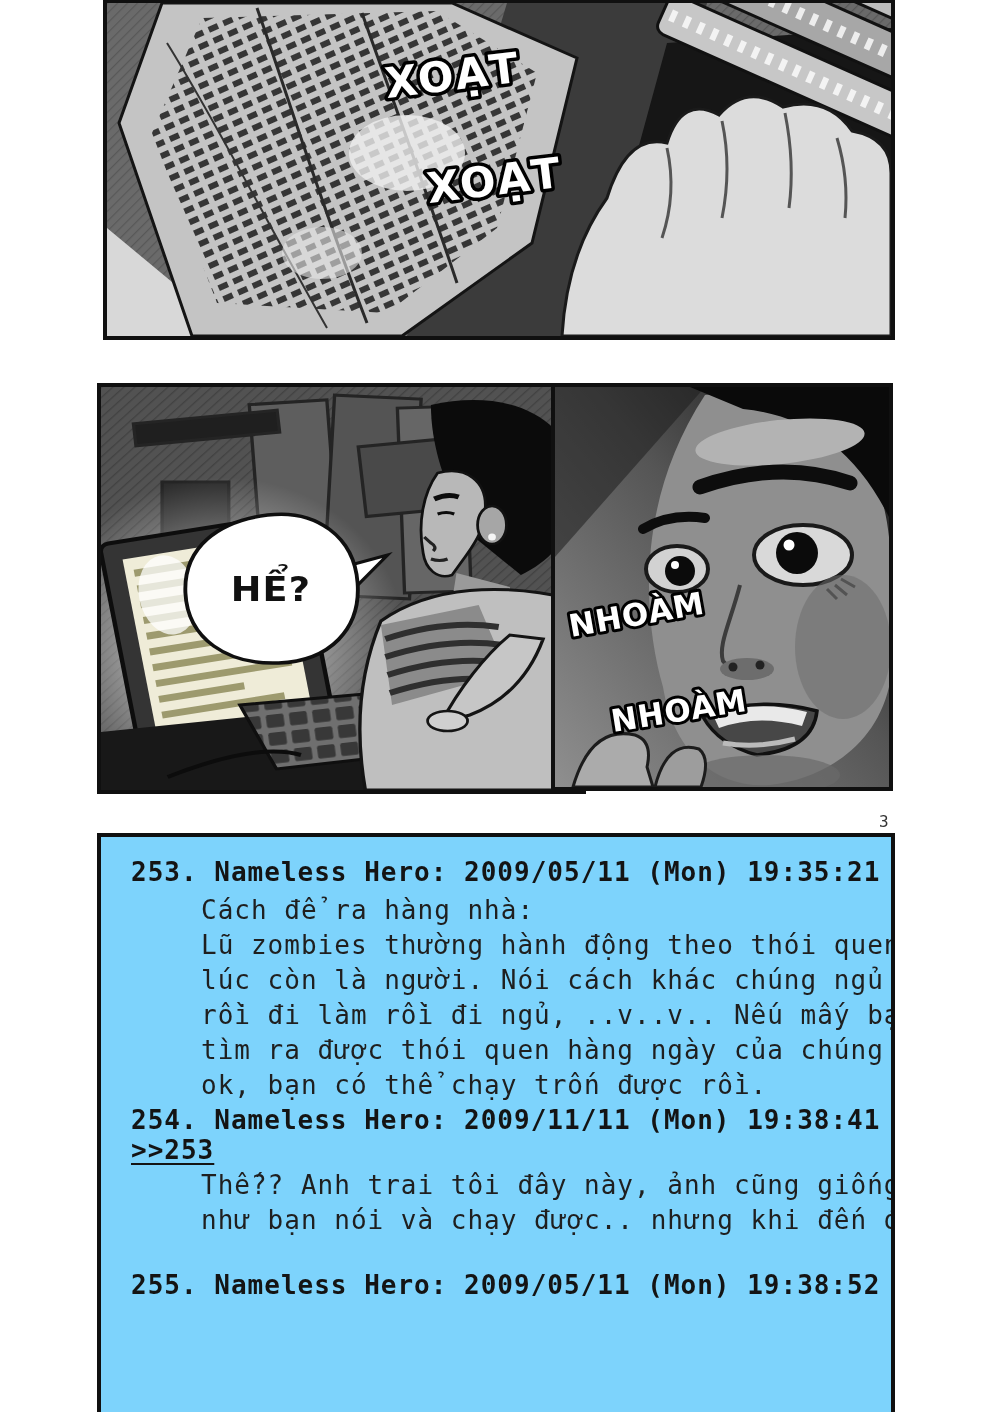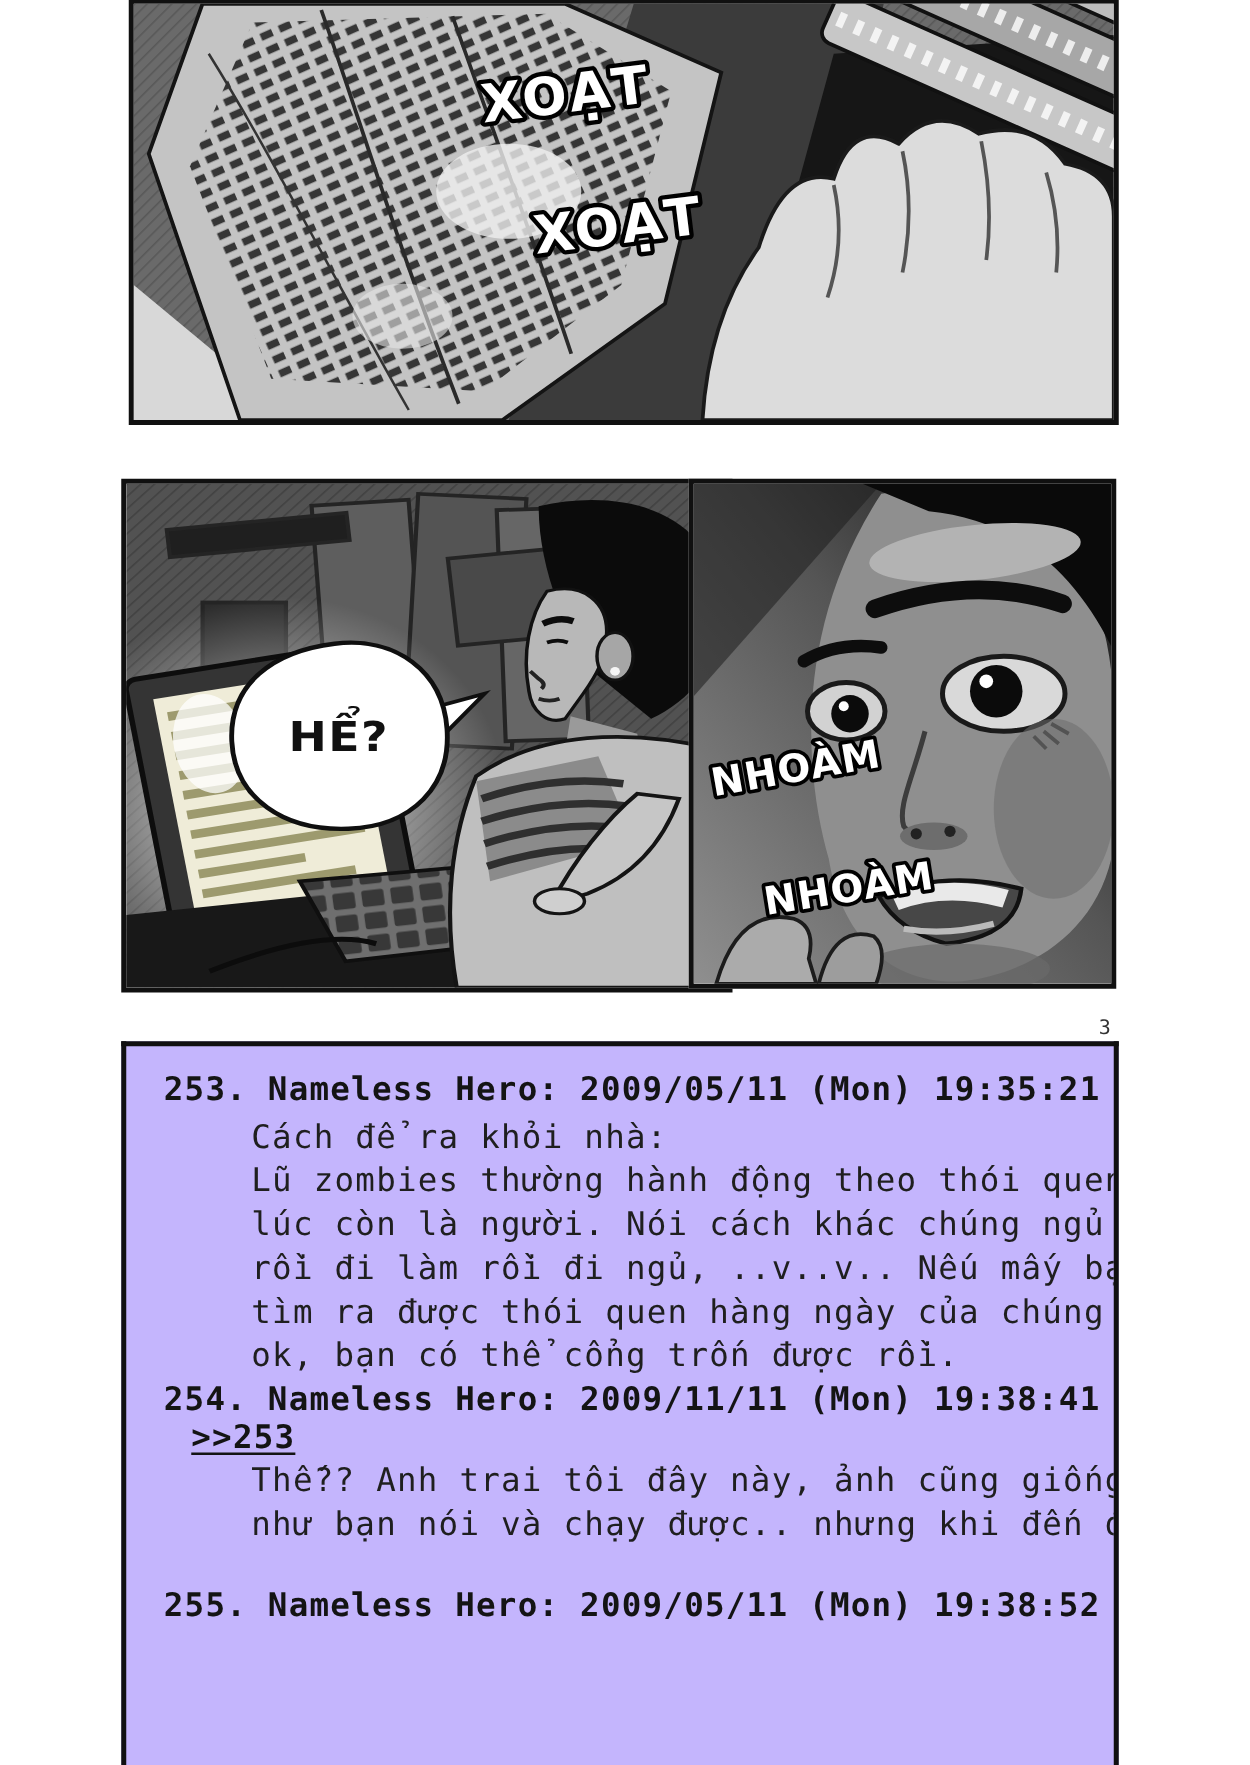--- a/index.html
+++ b/index.html
@@ -6,42 +6,42 @@
   body{
     width:1000px;height:1412px;position:relative;background:#ffffff;
     font-family:"DejaVu Sans", sans-serif;overflow:hidden;
   }
   .panel{
     position:absolute;box-sizing:border-box;border:4px solid #101010;background:#fff;
   }
   #panel-top{left:103px;top:0;width:792px;height:340px;border-top-width:3px;}
   #panel-midleft{left:97px;top:383px;width:489px;height:411px;}
   #panel-midright{left:551px;top:383px;width:342px;height:408px;}
-  #panel-forum{left:97px;top:833px;width:798px;height:579px;border-bottom:none;background:#c4b5fd;overflow:hidden;}
+  #panel-forum{left:97px;top:833px;width:798px;height:579px;border-bottom:none;background:#7dd3fc;overflow:hidden;}
   .panel svg{display:block;width:100%;height:100%;}
   .sfx{
     font-family:"DejaVu Sans", sans-serif;font-weight:800;
     fill:#ffffff;stroke:#000000;stroke-width:7px;paint-order:stroke;
     stroke-linejoin:round;font-size:42px;letter-spacing:2px;
   }
   .sfx-small{
     font-family:"DejaVu Sans", sans-serif;font-weight:800;
     fill:#ffffff;stroke:#000000;stroke-width:6px;paint-order:stroke;
     stroke-linejoin:round;font-size:31px;letter-spacing:1px;
   }
   .bubble-text{
     font-family:"DejaVu Sans", sans-serif;font-weight:700;fill:#111;font-size:33px;letter-spacing:1px;
   }
   .fline{
     position:absolute;white-space:pre;
     font-family:"DejaVu Sans Mono","Liberation Mono",monospace;
     font-size:26px;color:#1f1f1f;letter-spacing:1px;line-height:1;
   }
   .fh{font-weight:700;color:#141414;}
-  .fref{font-weight:700;color:#141414;text-decoration:underline;text-underline-offset:4px;margin-left:22px;}
+  .fref{font-weight:700;color:#141414;text-decoration:underline;text-underline-offset:4px;}
   #page-num{
     position:absolute;left:879px;top:812px;
     font-family:"DejaVu Sans Mono","Liberation Mono",monospace;
     font-size:16px;color:#333;
   }
 </style>
 </head>
 <body>
 
 <div class="panel" id="panel-top">
@@ -231,26 +231,26 @@
 
     <text class="sfx-small" x="16" y="250" transform="rotate(-10 16 250)">NHOÀM</text>
     <text class="sfx-small" x="58" y="345" transform="rotate(-9 58 345)">NHOÀM</text>
   </svg>
 </div>
 
 <div id="page-num">3</div>
 
 <div class="panel" id="panel-forum">
   <div class="fline fh" style="left:30px;top:22px;">253. Nameless Hero: 2009/05/11 (Mon) 19:35:21</div>
-  <div class="fline" style="left:100px;top:60px;">Cách để ra khỏi nhà:</div>
+  <div class="fline" style="left:100px;top:60px;">Cách để ra hàng nhà:</div>
   <div class="fline" style="left:100px;top:95px;">Lũ zombies thường hành động theo thói quen</div>
   <div class="fline" style="left:100px;top:130px;">lúc còn là người. Nói cách khác chúng ngủ dạ</div>
   <div class="fline" style="left:100px;top:165px;">rồi đi làm rồi đi ngủ, ..v..v.. Nếu mấy bạn có th</div>
   <div class="fline" style="left:100px;top:200px;">tìm ra được thói quen hàng ngày của chúng t</div>
-  <div class="fline" style="left:100px;top:235px;">ok, bạn có thể cổng trốn được rồi.</div>
+  <div class="fline" style="left:100px;top:235px;">ok, bạn có thể chạy trốn được rồi.</div>
 
   <div class="fline fh" style="left:30px;top:270px;">254. Nameless Hero: 2009/11/11 (Mon) 19:38:41</div>
   <div class="fline fref" style="left:30px;top:300px;">&gt;&gt;253</div>
   <div class="fline" style="left:100px;top:335px;">Thế?? Anh trai tôi đây này, ảnh cũng giống</div>
   <div class="fline" style="left:100px;top:370px;">như bạn nói và chạy được.. nhưng khi đến đượ</div>
 
   <div class="fline fh" style="left:30px;top:435px;">255. Nameless Hero: 2009/05/11 (Mon) 19:38:52</div>
 </div>
 
 </body></html>

